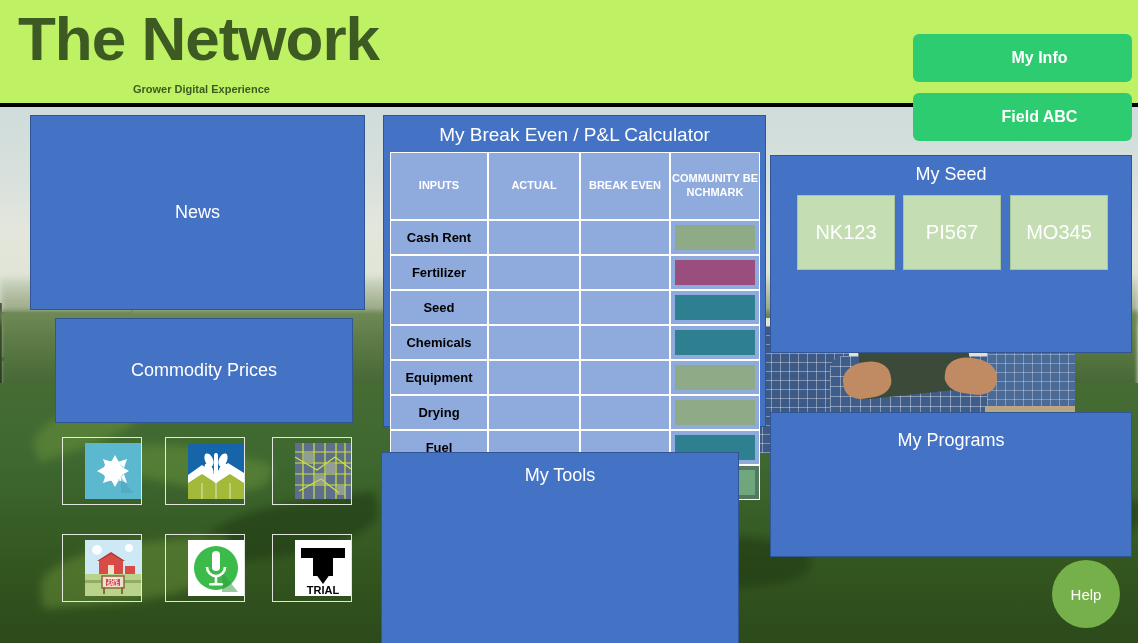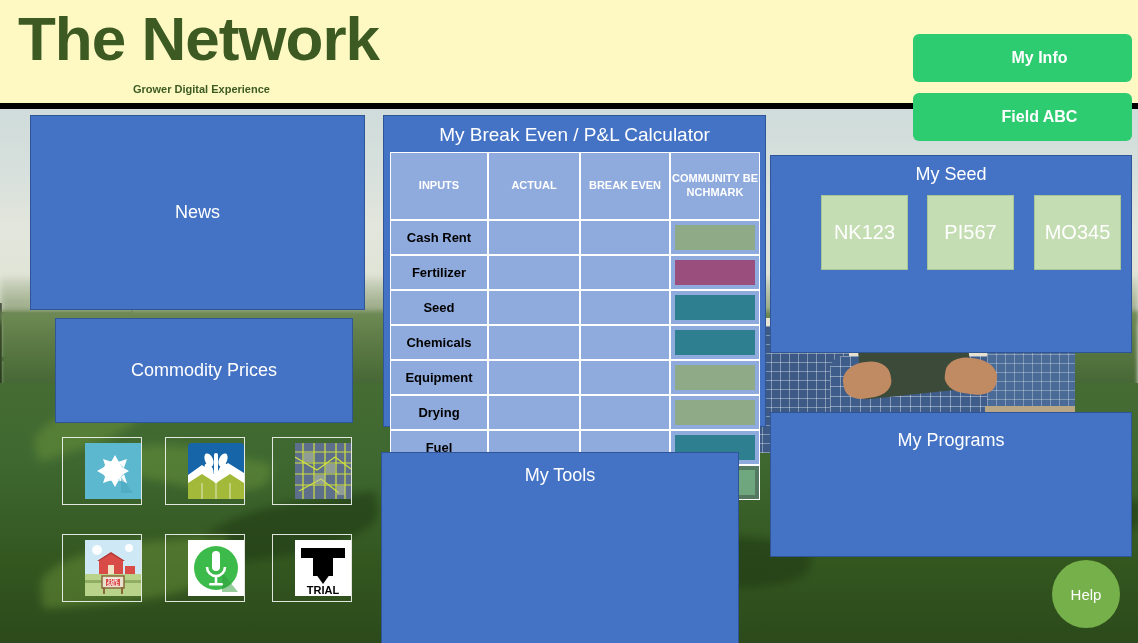--- a/index.html
+++ b/index.html
@@ -40,22 +40,22 @@
     background-image:linear-gradient(90deg,rgba(255,255,255,.3) 1px,transparent 1px),
                      linear-gradient(180deg,rgba(255,255,255,.3) 1px,transparent 1px);
     background-size:9px 9px;}
   .pp-khaki{left:250px;top:88px;width:92px;height:50px;background:#b8a684;}
   .pp-tablet{left:125px;top:22px;width:110px;height:54px;background:#3c4a3a;border-radius:4px;transform:rotate(-6deg);}
   .pp-hand{position:absolute;background:#c08a62;border-radius:46% 46% 40% 40%;}
   .pp-belt{left:118px;top:116px;width:120px;height:13px;background:#6b5434;border-radius:3px;}
   .pp-buckle{left:160px;top:116px;width:24px;height:13px;background:#b9b09a;border-radius:2px;}
 
   
-  .header{position:absolute;left:0;top:0;width:1138px;height:103px;background:#fef9c3;
-    border-bottom:6px solid #000000;}
+  .header{position:absolute;left:0;top:0;width:1138px;height:103px;background:#bef264;
+    border-bottom:4px solid #000000;}
   .brand{position:absolute;left:18px;top:8px;font-size:62px;font-weight:bold;color:#3c5a22;
     letter-spacing:-1px;line-height:1;}
   .tagline{position:absolute;left:133px;top:83px;font-size:11px;color:#3c5a22;font-weight:bold;}
   .hdr-btn{position:absolute;width:185px;height:48px;background:#2ecc71;border-radius:6px;
     color:#ffffff;font-size:16px;font-weight:bold;display:flex;align-items:center;
     justify-content:center;cursor:pointer;padding-left:34px;}
   #btn-myinfo{left:913px;top:34px;}
   #btn-field{left:913px;top:93px;}
 
   
@@ -85,23 +85,23 @@
     word-break:break-all;line-height:1.25;}
   .be-table td{border:1px solid #ffffff;height:25px;background:#8faadc;padding:4px;}
   .be-table td.lbl{color:#000000;font-size:13px;font-weight:bold;text-align:center;}
   .be-table tr.ghost td{background:rgba(143,170,220,.30);}
   .be-table tr.ghost td.lbl{color:#e5e5e5;}
   .bm{display:block;width:100%;height:100%;}
 
   
   #p-seed{left:770px;top:155px;width:362px;height:198px;}
   #p-seed .panel-title{position:absolute;top:8px;}
-  .seedcard{position:absolute;top:195px;width:87px;height:75px;background:#c5ddb2;
+  .seedcard{position:absolute;top:195px;width:98px;height:75px;background:#c5ddb2;
     border:1px solid #a9c796;color:#ffffff;font-size:20px;display:flex;align-items:center;
-    justify-content:center;box-sizing:border-box;cursor:pointer;margin-left:24px;}
+    justify-content:center;box-sizing:border-box;cursor:pointer;}
   #seed-0{left:797px;} #seed-1{left:903px;} #seed-2{left:1010px;}
   #btn-seedguide{left:805px;top:290px;width:135px;height:48px;font-size:15px;}
   #btn-recommended{left:965px;top:290px;width:140px;height:48px;font-size:15px;}
 
   
   #p-prog{left:770px;top:412px;width:362px;height:145px;}
   #p-prog .panel-title{position:absolute;top:17px;}
   #btn-cropins{left:784px;top:450px;width:133px;height:42px;font-size:15px;}
   #btn-equip{left:784px;top:503px;width:133px;height:45px;font-size:15px;}
   #btn-financing{left:973px;top:448px;width:133px;height:45px;font-size:15px;}

